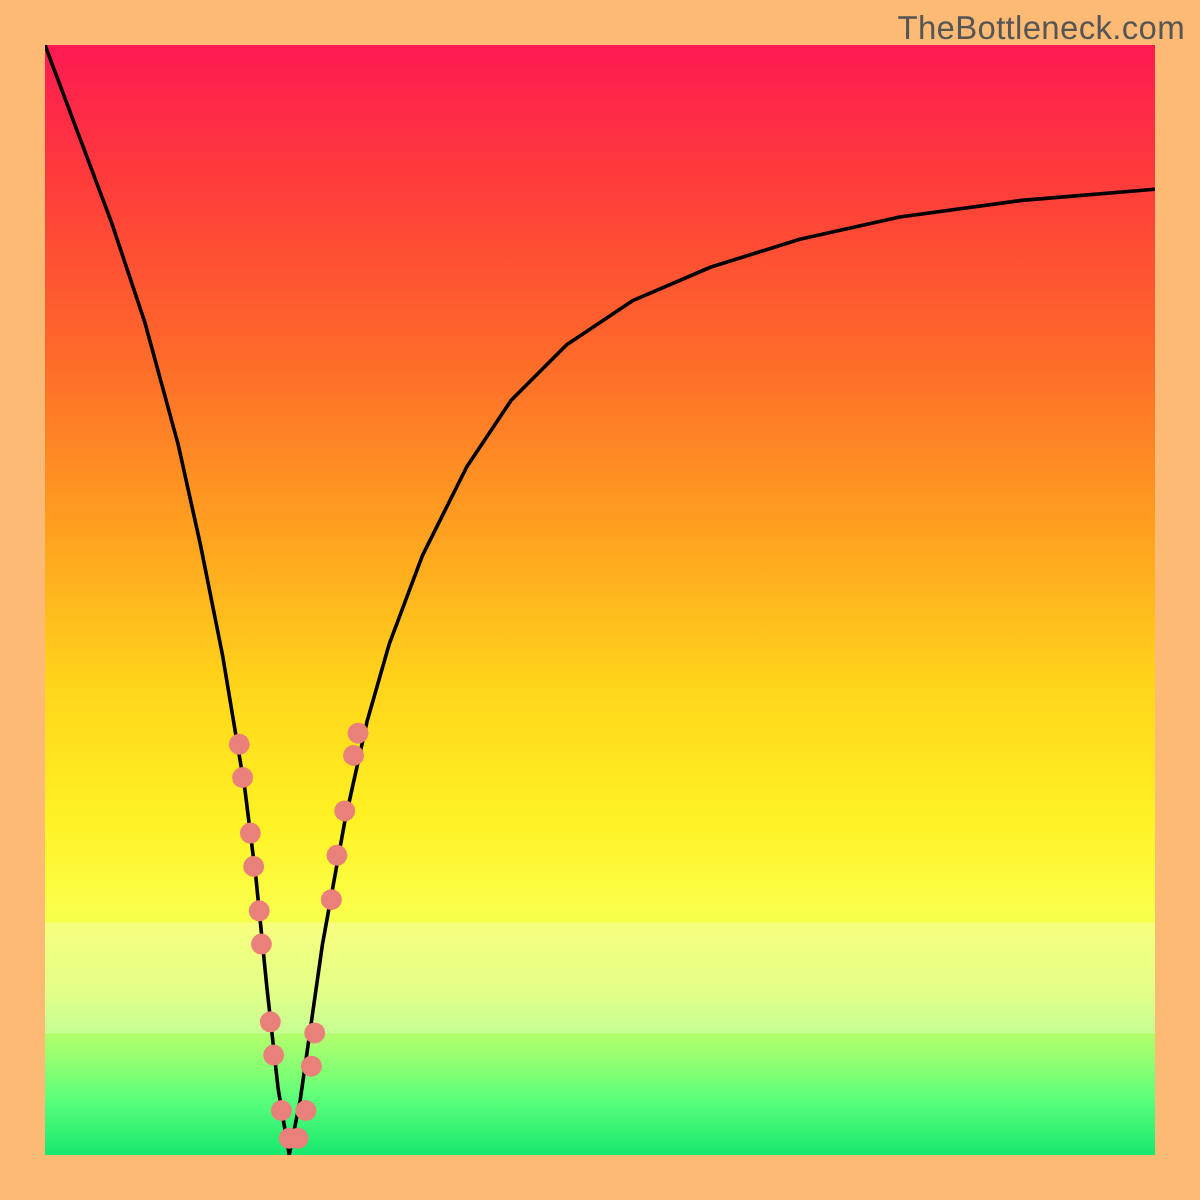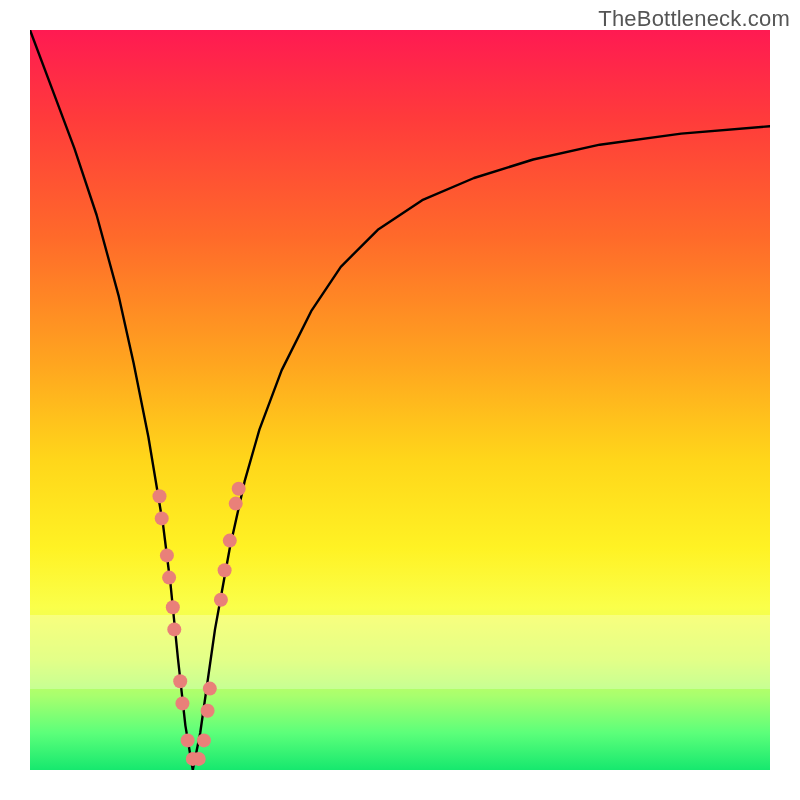--- a/index.html
+++ b/index.html
@@ -8,21 +8,21 @@
     width: 800px;
     height: 800px;
     overflow: hidden;
     background: #000;
     font-family: Arial, Helvetica, sans-serif;
   }
   .frame {
     position: relative;
     width: 800px;
     height: 800px;
-    background: #ffffff;
+    background: #fdba74;
   }
   .plot-area {
     position: absolute;
     left: 30px;
     top: 30px;
     width: 740px;
     height: 740px;
     background: linear-gradient(
       to bottom,
       #ff1a52 0%,

